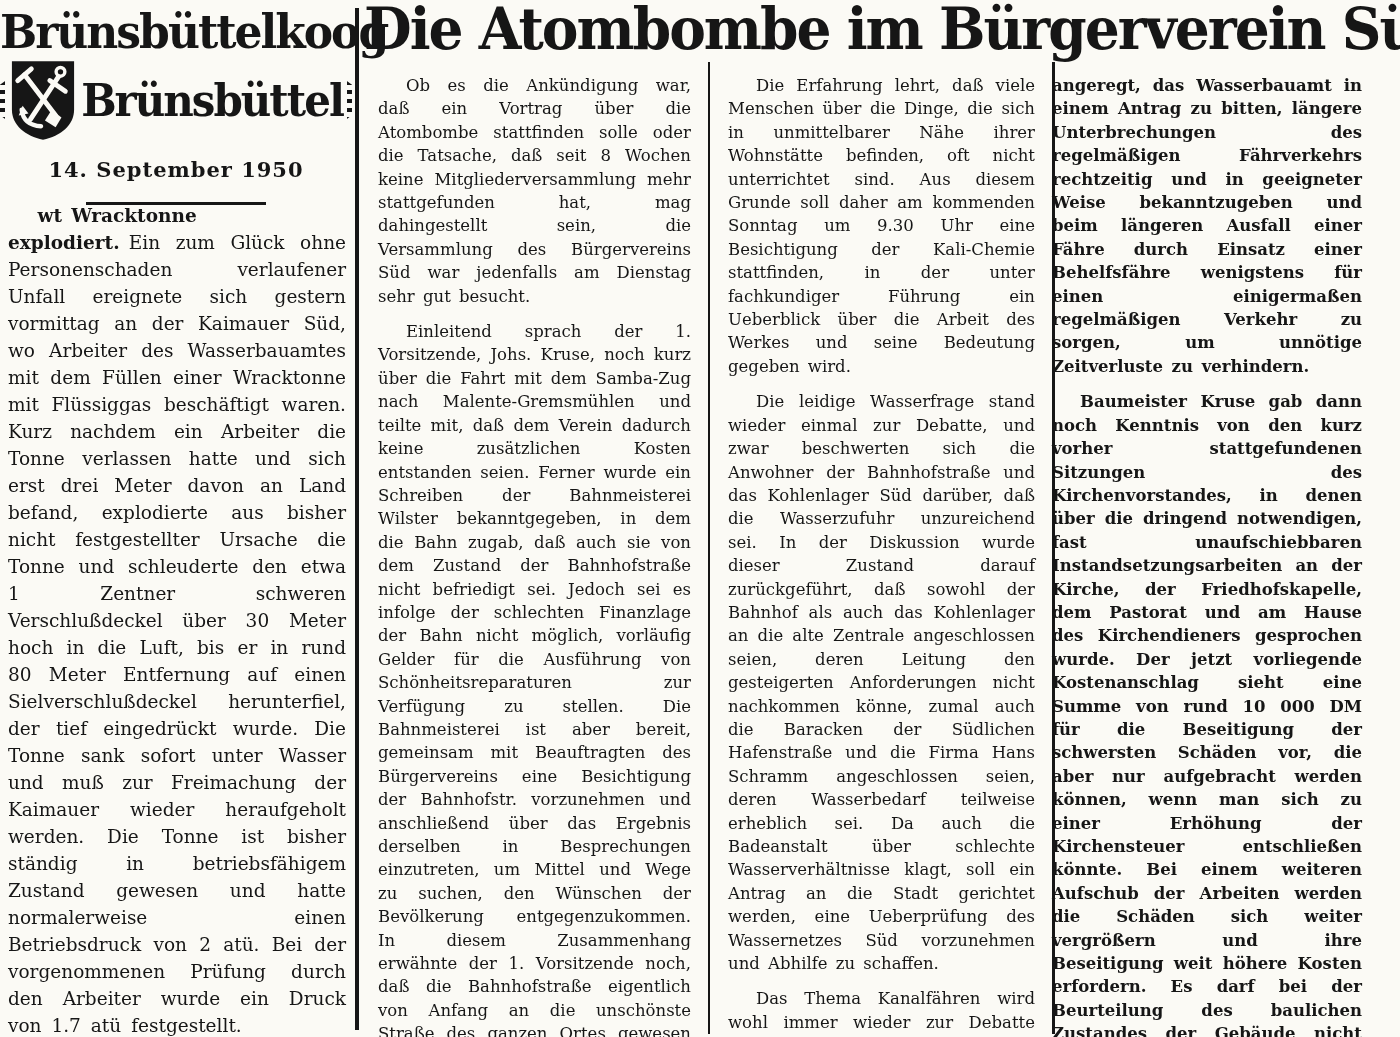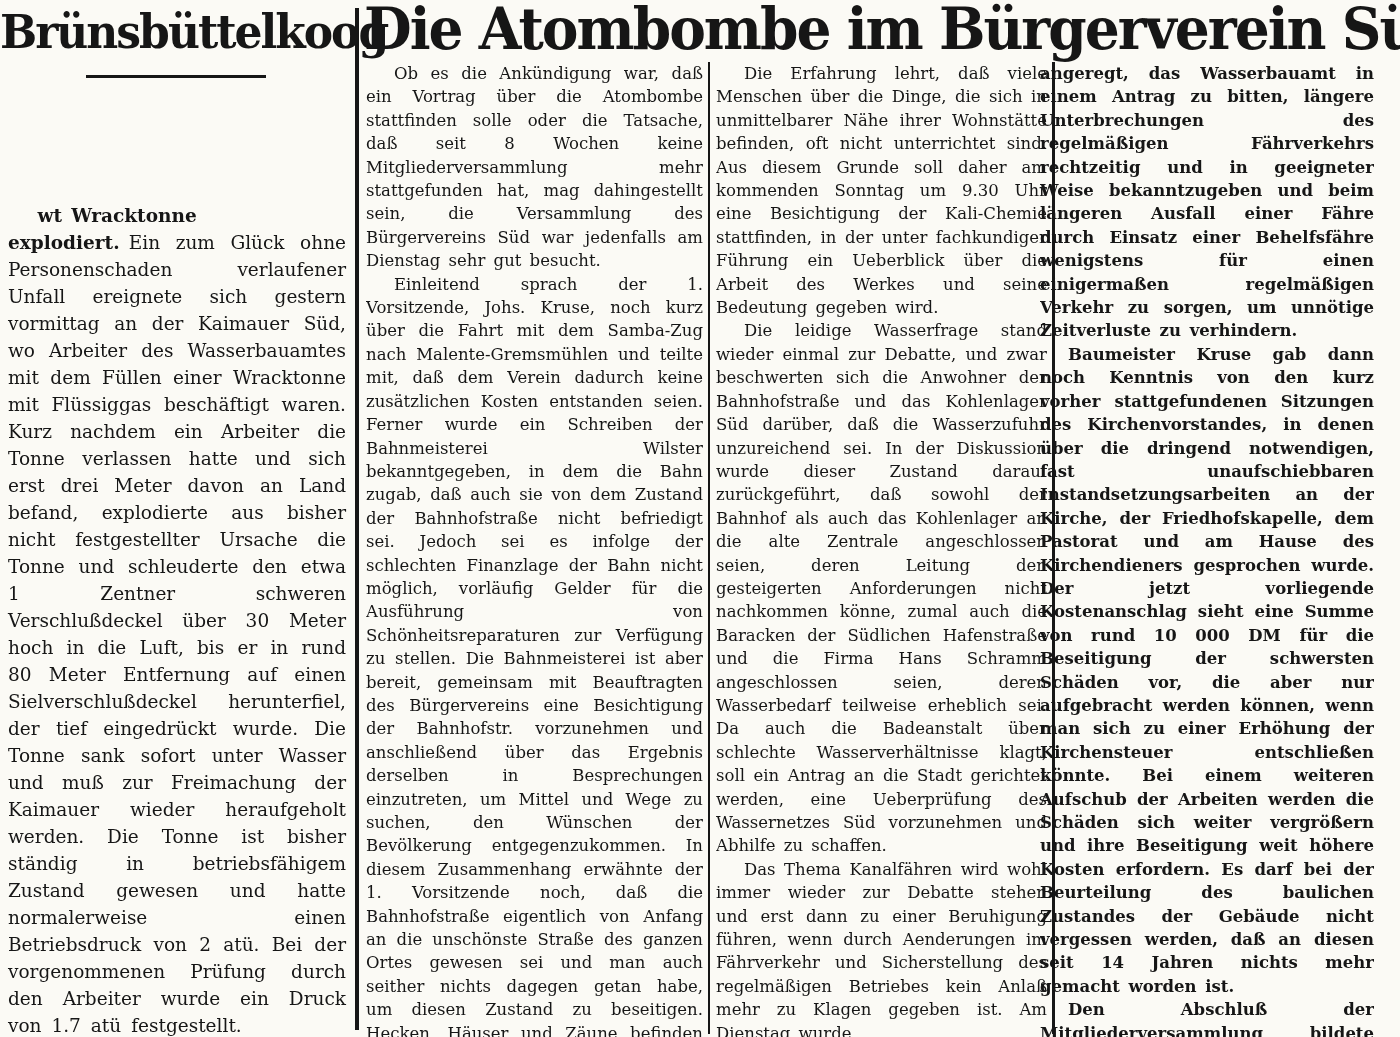--- a/index.html
+++ b/index.html
@@ -54,33 +54,54 @@
     white-space:nowrap; text-align:center;
     transform:scaleY(1.05); transform-origin:top center;
   }
 
   
   .bodycol {
     position:absolute; top:62px; height:975px;
     font-size:16.5px; line-height:23.4px; text-align:justify;
     word-spacing:0.18em; overflow:hidden;
   }
-  .bodycol p { margin:0; text-indent:1.7em; }
+  .bodycol p { margin:12px; text-indent:1.7em; }
   .bodycol p.noindent { text-indent:0; }
   .col2 { left:366px;  width:337px; }
   .col3 { left:716px;  width:331px; }
   .col4 { left:1040px; width:334px;font-weight:bold; }
 </style>
 </head>
 <body>
 
 <div class="page">
 
   <div class="masthead">
     <div class="mh-line1">Brünsbüttelkoog</div>
+    <div class="mh-line2">
+      <div class="ribbon left"></div>
+      <svg class="crest" viewBox="0 0 70 84" aria-hidden="true">
+        <path d="M3 2 h64 v50 c0 16 -14 27 -32 31 C17 79 3 68 3 52 Z" fill="#161616"></path>
+        <g stroke="#fbfaf5" stroke-width="5" fill="none" stroke-linecap="round">
+
+          <line x1="16" y1="16" x2="48" y2="58"></line>
+          <line x1="9" y1="22" x2="23" y2="10"></line>
+          <path d="M44 52 l10 8 -6 10 -11 -7 Z" fill="#fbfaf5" stroke="none"></path>
+
+          <circle cx="53" cy="13" r="4.5" stroke-width="3.5"></circle>
+          <line x1="51" y1="18" x2="22" y2="62"></line>
+          <line x1="42" y1="22" x2="58" y2="33"></line>
+          <path d="M13 52 q2 16 20 17" stroke-width="4.5"></path>
+          <path d="M10 58 l4 -10 6 8 Z" fill="#fbfaf5" stroke="none"></path>
+        </g>
+      </svg>
+      <div class="title2">Brünsbüttel</div>
+      <div class="ribbon right"></div>
+    </div>
+    <div class="mh-date">14. September 1950</div>
     <div class="mh-rule"></div>
   </div>
 
   <div class="vrule r1"></div>
   <div class="vrule r2"></div>
   <div class="vrule r3"></div>
 
   <div class="left-article">
     <p class="lead-par"><span class="byline-prefix">wt</span><span class="lead">Wracktonne explodiert.</span><span>Ein zum Glück ohne Personenschaden verlaufener Unfall ereignete sich gestern vormittag an der Kaimauer Süd, wo Arbeiter des Wasserbauamtes mit dem Füllen einer Wracktonne mit Flüssiggas beschäftigt waren. Kurz nachdem ein Arbeiter die Tonne verlassen hatte und sich erst drei Meter davon an Land befand, explodierte aus bisher nicht festgestellter Ursache die Tonne und schleuderte den etwa 1 Zentner schweren Verschlußdeckel über 30 Meter hoch in die Luft, bis er in rund 80 Meter Entfernung auf einen Sielverschlußdeckel herunterfiel, der tief eingedrückt wurde. Die Tonne sank sofort unter Wasser und muß zur Freimachung der Kaimauer wieder heraufgeholt werden. Die Tonne ist bisher ständig in betriebsfähigem Zustand gewesen und hatte normalerweise einen Betriebsdruck von 2 atü. Bei der vorgenommenen Prüfung durch den Arbeiter wurde ein Druck von 1.7 atü festgestellt.</span></p>
 

